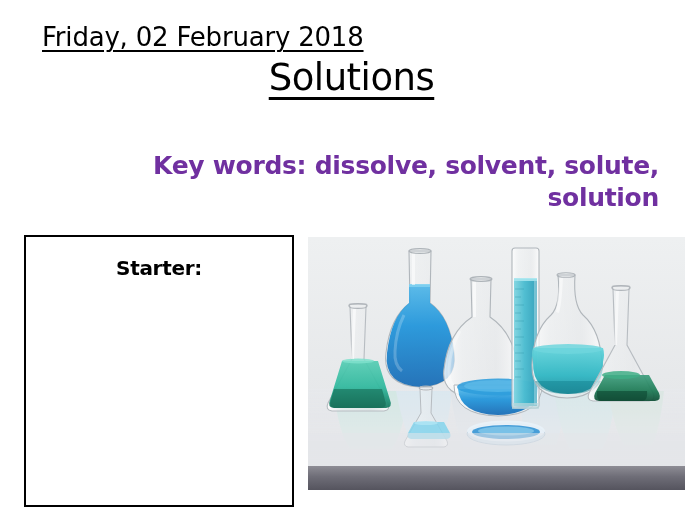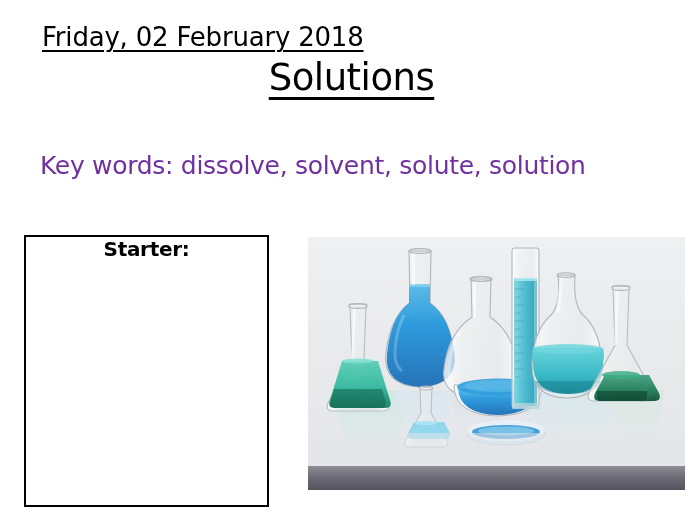--- a/index.html
+++ b/index.html
@@ -53,40 +53,40 @@
     display: inline-block;
     padding-left: 4px;
   }
 
   
   #keywords {
     position: absolute;
     left: 40px;
     right: 40px;
     top: 150px;
-    text-align: left;
+    text-align: right;
     font-family: "DejaVu Sans", sans-serif;
     font-size: 25px;
-    font-weight: normal;
+    font-weight: bold;
     color: #7030A0;
     line-height: 1.28;
     letter-spacing: -0.3px;
   }
 
   
   #starter-box {
     position: absolute;
     left: 24px;
     top: 235px;
-    width: 245px;
+    width: 270px;
     height: 272px;
     box-sizing: border-box;
     border: 2px solid #000000;
     background: #ffffff;
-    padding: 1px 6px 0 6px;
+    padding: 20px 6px 0 6px;
     text-align: center;
   }
   #starter-box .starter-heading {
     display: block;
     font-family: "DejaVu Sans", sans-serif;
     font-size: 20px;
     font-weight: bold;
     color: #000000;
     line-height: 1.18;
     letter-spacing: -0.3px;

